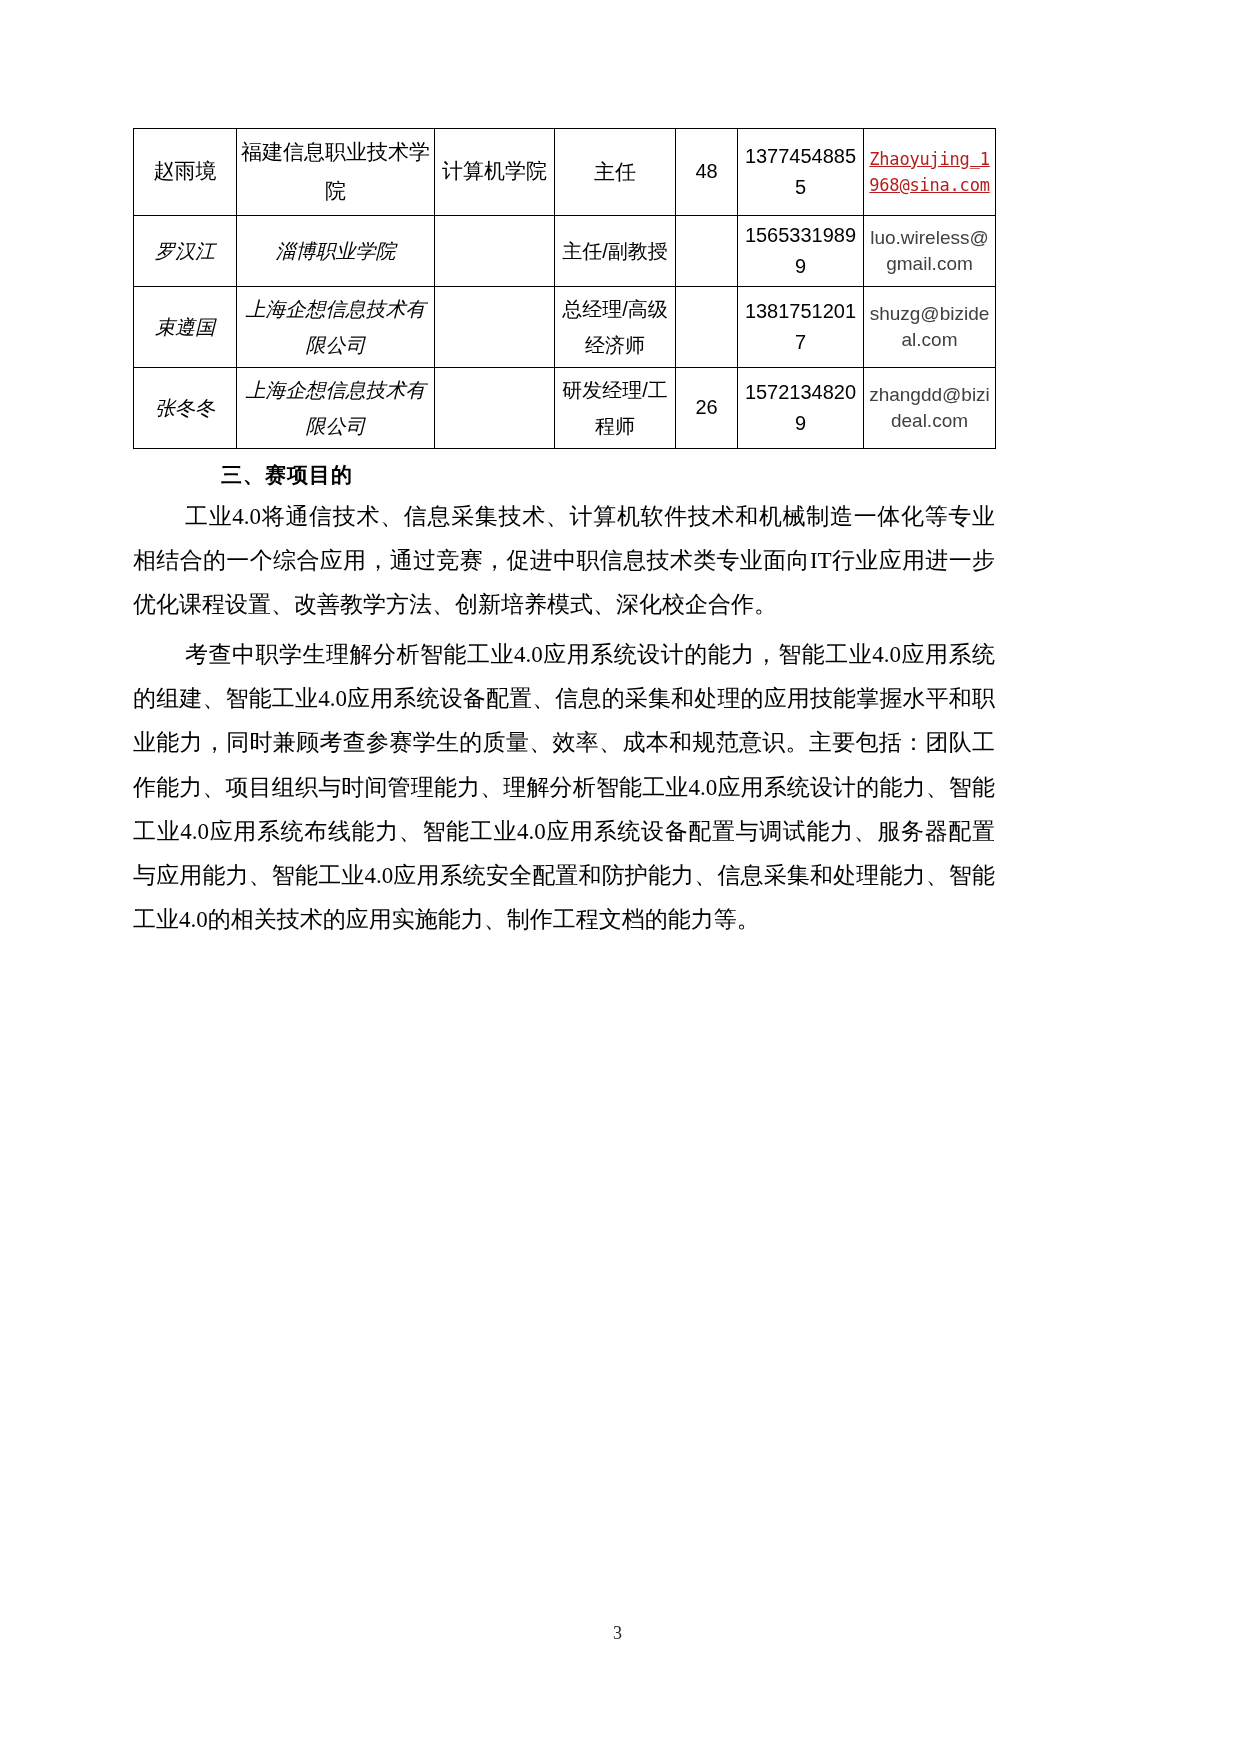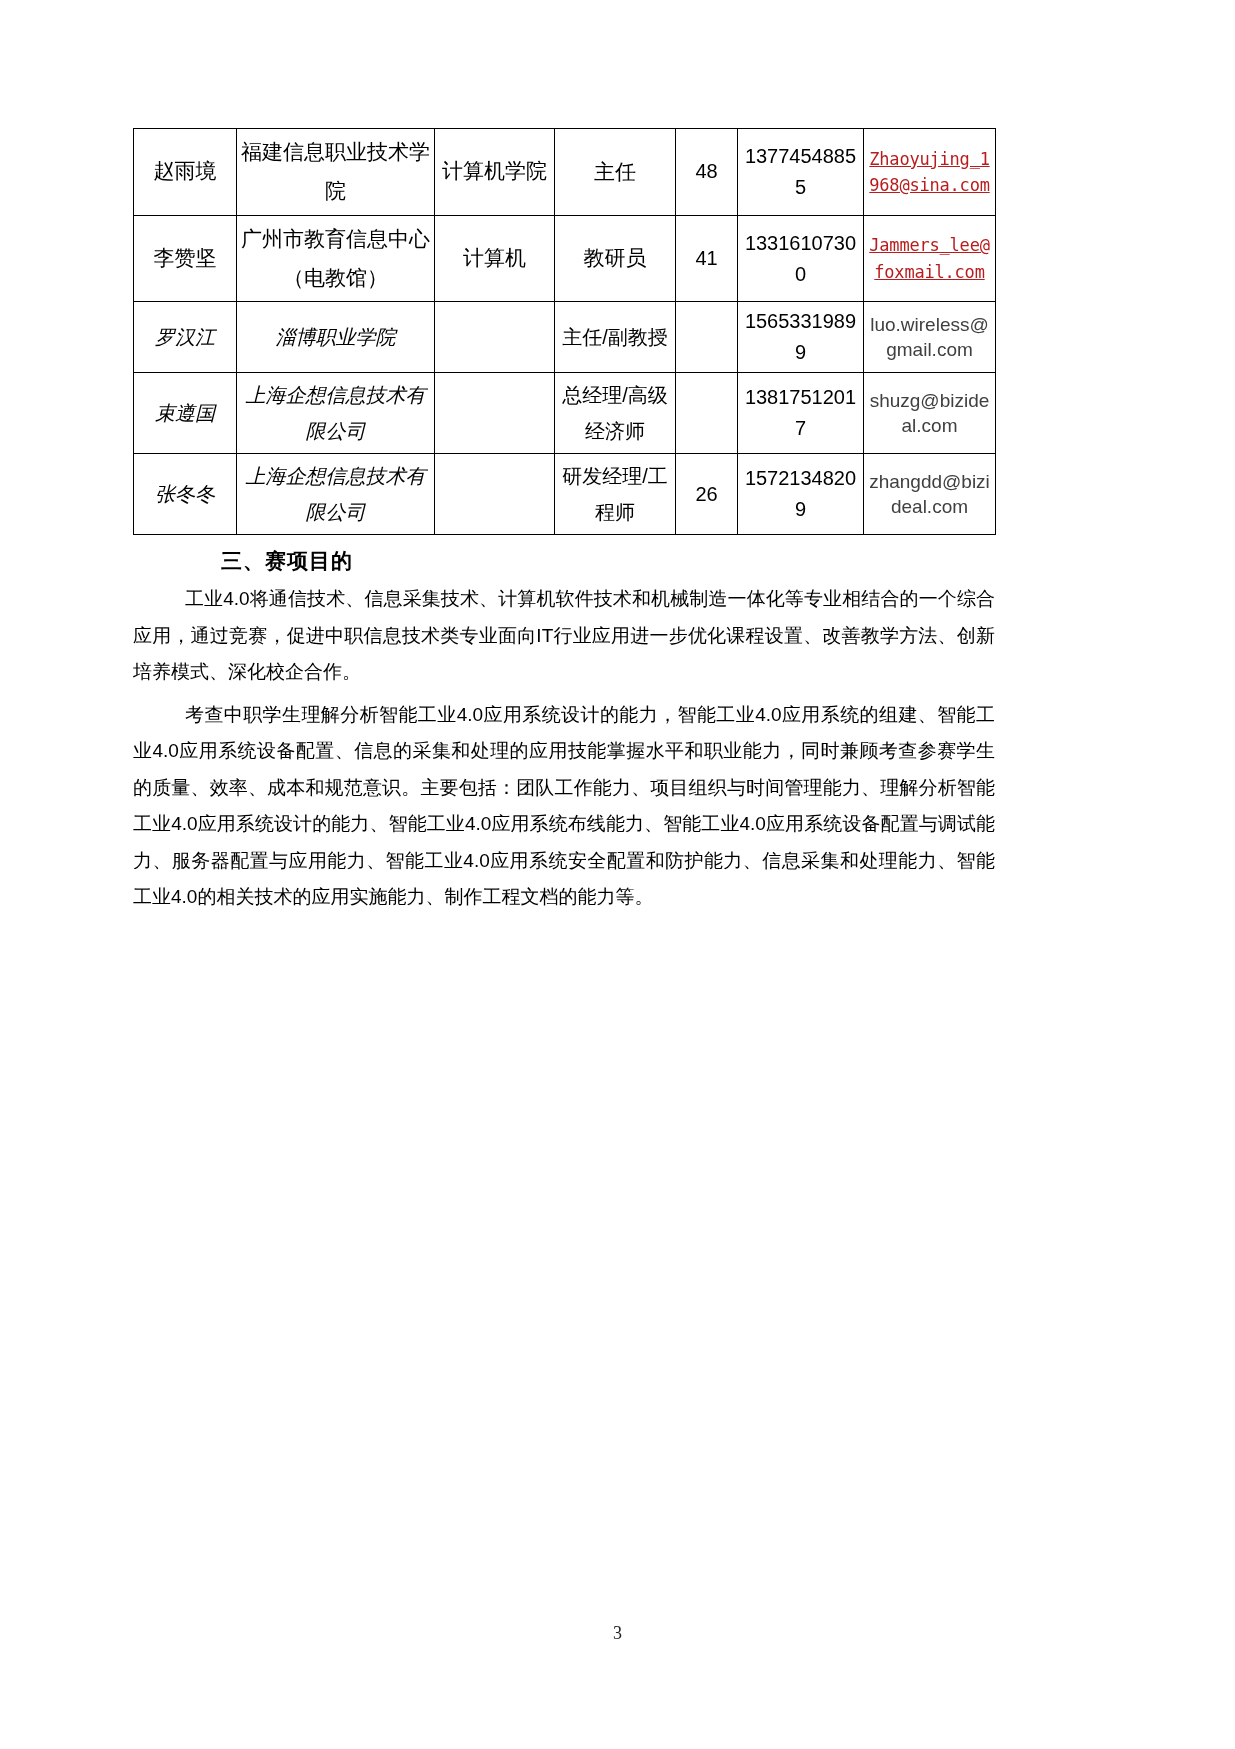--- a/index.html
+++ b/index.html
@@ -110,22 +110,22 @@
   .heading {
     font-family: "Liberation Sans", "DejaVu Sans", sans-serif;
     font-weight: bold;
     font-size: 21px;
     margin: 12px 0 0 0;
     padding-left: 88px;
     letter-spacing: 1px;
   }
 
   .para {
-    font-family: Liberation Sans, sans-serif;
-    font-size: 19px;
+    font-family: Liberation Serif, serif;
+    font-size: 23px;
     line-height: 1.92;
     margin: 6px 0 0 0;
     text-align: justify;
     text-justify: inter-ideograph;
     letter-spacing: 0px;
   }
   .para.indent {
     text-indent: 52px;
   }
 
@@ -159,29 +159,20 @@
       <tbody>
         <tr class="serif-row">
           <td class="name">赵雨境</td>
           <td class="org">福建信息职业技术学院</td>
           <td class="dept">计算机学院</td>
           <td class="title">主任</td>
           <td class="num">48</td>
           <td class="phone">13774548855</td>
           <td class="mail-link"><a href="#">Zhaoyujing_1968@sina.com</a></td>
         </tr>
-        <tr class="serif-row">
-          <td class="name">李赞坚</td>
-          <td class="org">广州市教育信息中心（电教馆）</td>
-          <td class="dept">计算机</td>
-          <td class="title">教研员</td>
-          <td class="num">41</td>
-          <td class="phone">13316107300</td>
-          <td class="mail-link"><a href="#">Jammers_lee@foxmail.com</a></td>
-        </tr>
         <tr class="sans-row">
           <td class="name">罗汉江</td>
           <td class="org">淄博职业学院</td>
           <td class="dept"></td>
           <td class="title">主任/副教授</td>
           <td class="num"></td>
           <td class="phone">15653319899</td>
           <td class="mail-plain">luo.wireless@gmail.com</td>
         </tr>
         <tr class="sans-row">

